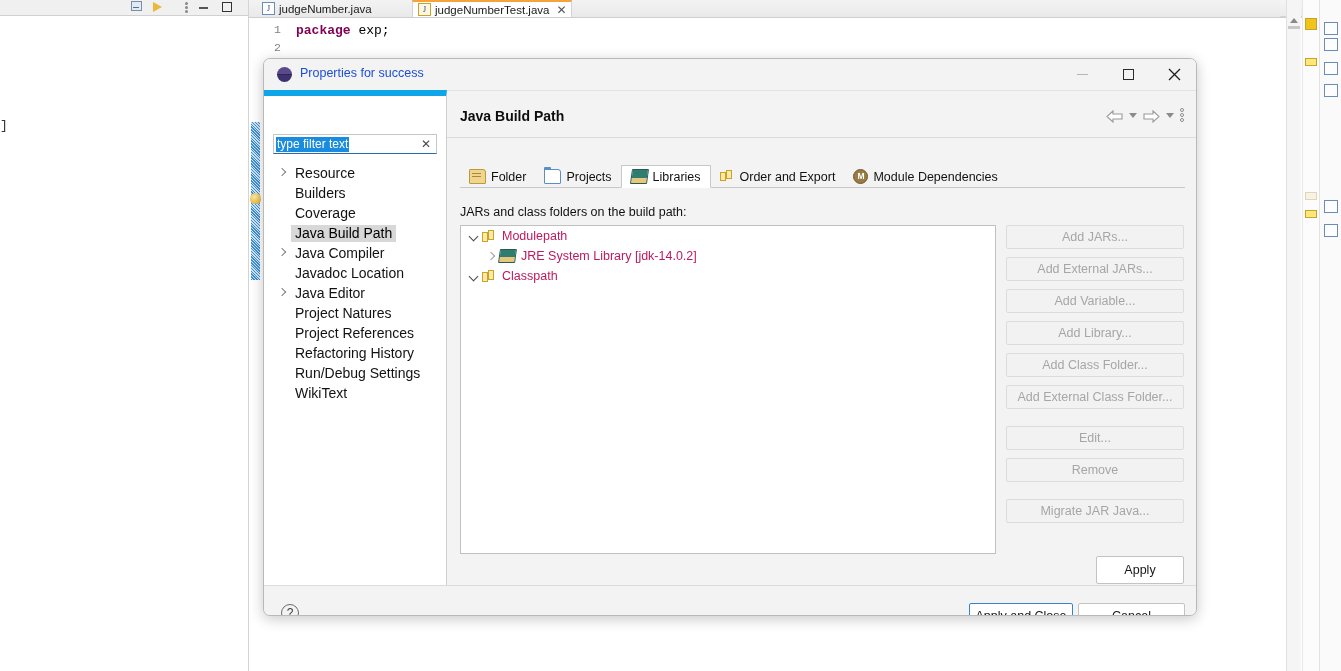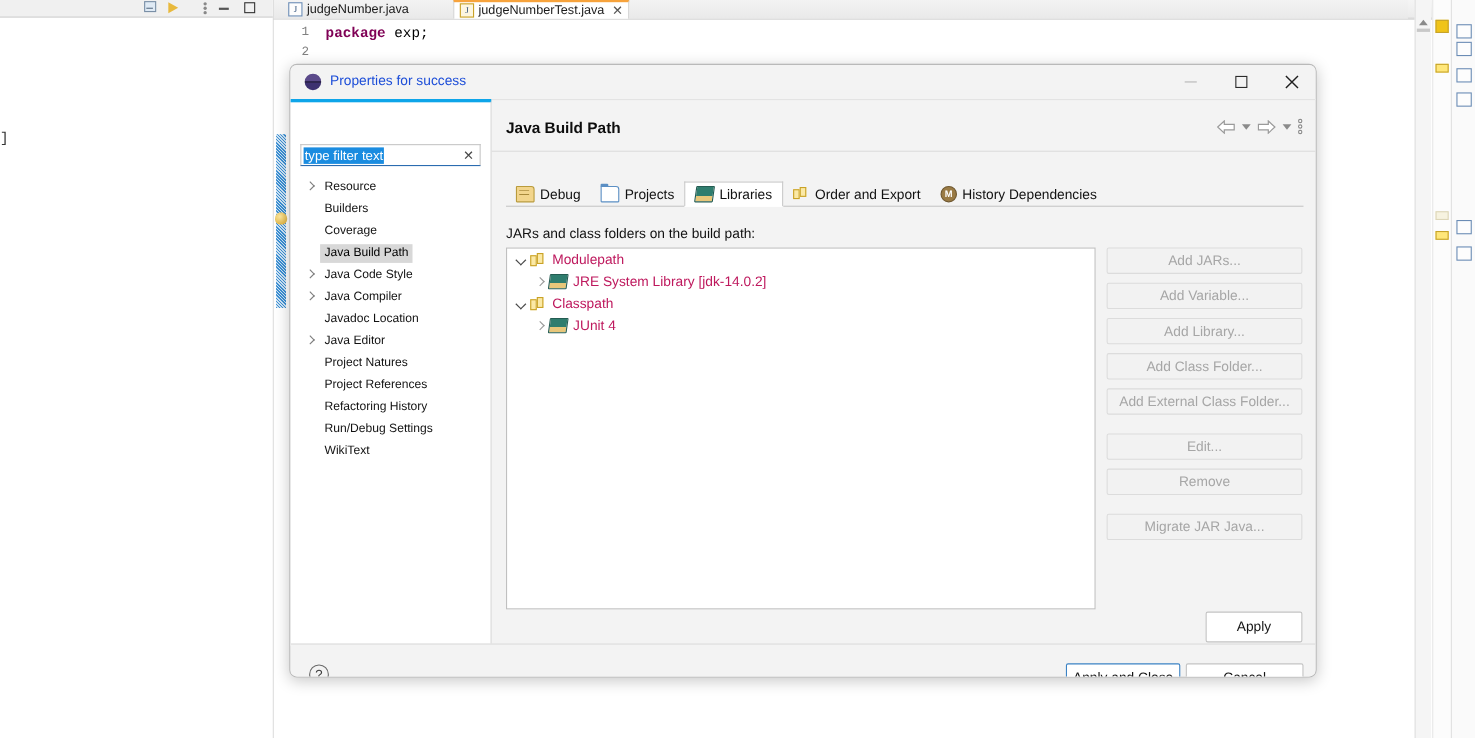--- a/index.html
+++ b/index.html
@@ -312,21 +312,21 @@
   }
   .wb-close svg { display: block; }
 
   
   .dlg-left {
     position: absolute;
     left: 0px; top: 31px;
     width: 182px; height: 494px;
     background: #ffffff;
     border-right: 1px solid #cfcfcf;
-    border-top: 3px solid #0ea5e9;
+    border-top: 6px solid #0ea5e9;
   }
   .filter-wrap {
     position: absolute;
     left: 9px; top: 38px;
     width: 164px; height: 20px;
     background: #ffffff;
     border: 1px solid #c6c6c6;
     border-bottom: 1.6px solid #2b6cb0;
     box-sizing: border-box;
   }
@@ -351,21 +351,21 @@
     position: absolute;
     left: 0; top: 67px;
     width: 182px;
   }
   .tree-item {
     position: relative;
     height: 20px;
     display: flex;
     align-items: center;
     padding-left: 27px;
-    font-size: 11px;
+    font-size: 14px;
     color: #121212;
     box-sizing: border-box;
   }
   .tree-item .twisty {
     position: absolute;
     left: 15px;
     top: 5px;
     width: 7px; height: 9px;
   }
   .tree-item .twisty::before {
@@ -801,24 +801,20 @@
           <span class="lbl">Resource</span>
         </div>
         <div class="tree-item">
           <span class="lbl">Builders</span>
         </div>
         <div class="tree-item">
           <span class="lbl">Coverage</span>
         </div>
         <div class="tree-item selected">
           <span class="lbl">Java Build Path</span>
-        </div>
-        <div class="tree-item">
-          <span class="twisty"></span>
-          <span class="lbl">Java Code Style</span>
         </div>
         <div class="tree-item">
           <span class="twisty"></span>
           <span class="lbl">Java Compiler</span>
         </div>
         <div class="tree-item">
           <span class="lbl">Javadoc Location</span>
         </div>
         <div class="tree-item">
           <span class="twisty"></span>
@@ -864,37 +860,37 @@
             <i></i>
             <i></i>
           </span>
       </div>
 
       <div class="title-sep"></div>
 
       <div class="tabstrip">
         <div class="ptab">
           <span class="ptab-ico ico-src-folder"></span>
-          <span>Debug</span>
+          <span>Folder</span>
         </div>
         <div class="ptab">
           <span class="ptab-ico ico-proj-folder"></span>
           <span>Projects</span>
         </div>
         <div class="ptab active">
           <span class="ptab-ico ico-lib"></span>
           <span>Libraries</span>
         </div>
         <div class="ptab">
           <span class="ptab-ico ico-order"></span>
           <span>Order and Export</span>
         </div>
         <div class="ptab">
           <span class="ptab-ico ico-module">M</span>
-          <span>History Dependencies</span>
+          <span>Module Dependencies</span>
         </div>
       </div>
       <div class="tabs-underline"></div>
 
       <div class="section-label">JARs and class folders on the build path:</div>
 
       <div class="libbox">
         <div class="lib-row lvl0">
           <span class="tw-open"></span>
           <span class="ico-path"></span>
@@ -903,29 +899,25 @@
         <div class="lib-row lvl1">
           <span class="tw-closed"></span>
           <span class="ico-jar"></span>
           <span>JRE System Library [jdk-14.0.2]</span>
         </div>
         <div class="lib-row lvl0">
           <span class="tw-open"></span>
           <span class="ico-path"></span>
           <span>Classpath</span>
         </div>
-        <div class="lib-row lvl1">
-          <span class="tw-closed"></span>
-          <span class="ico-jar"></span>
-          <span>JUnit 4</span>
-        </div>
       </div>
 
       <div class="side-btns">
         <div class="sbtn">Add JARs...</div>
+        <div class="sbtn">Add External JARs...</div>
         <div class="sbtn">Add Variable...</div>
         <div class="sbtn">Add Library...</div>
         <div class="sbtn">Add Class Folder...</div>
         <div class="sbtn">Add External Class Folder...</div>
         <div class="sbtn gap-top">Edit...</div>
         <div class="sbtn">Remove</div>
         <div class="sbtn gap-top2">Migrate JAR Java...</div>
       </div>
 
       <div class="apply-row">

